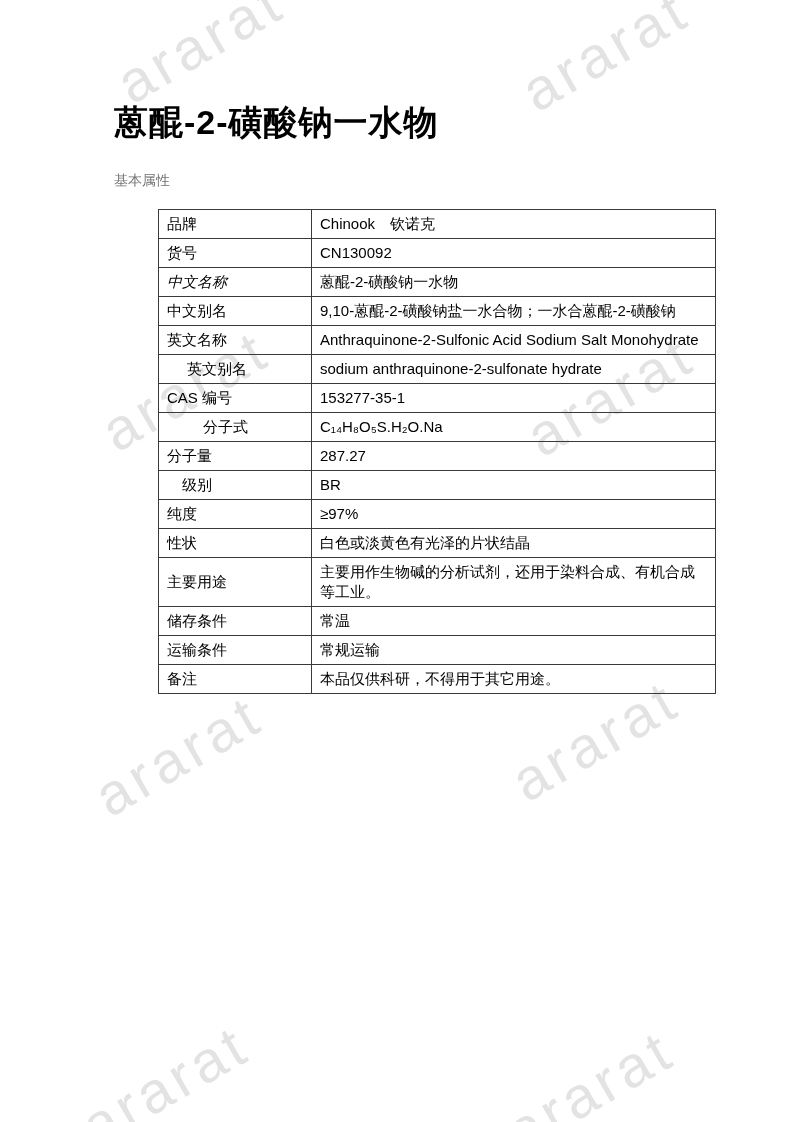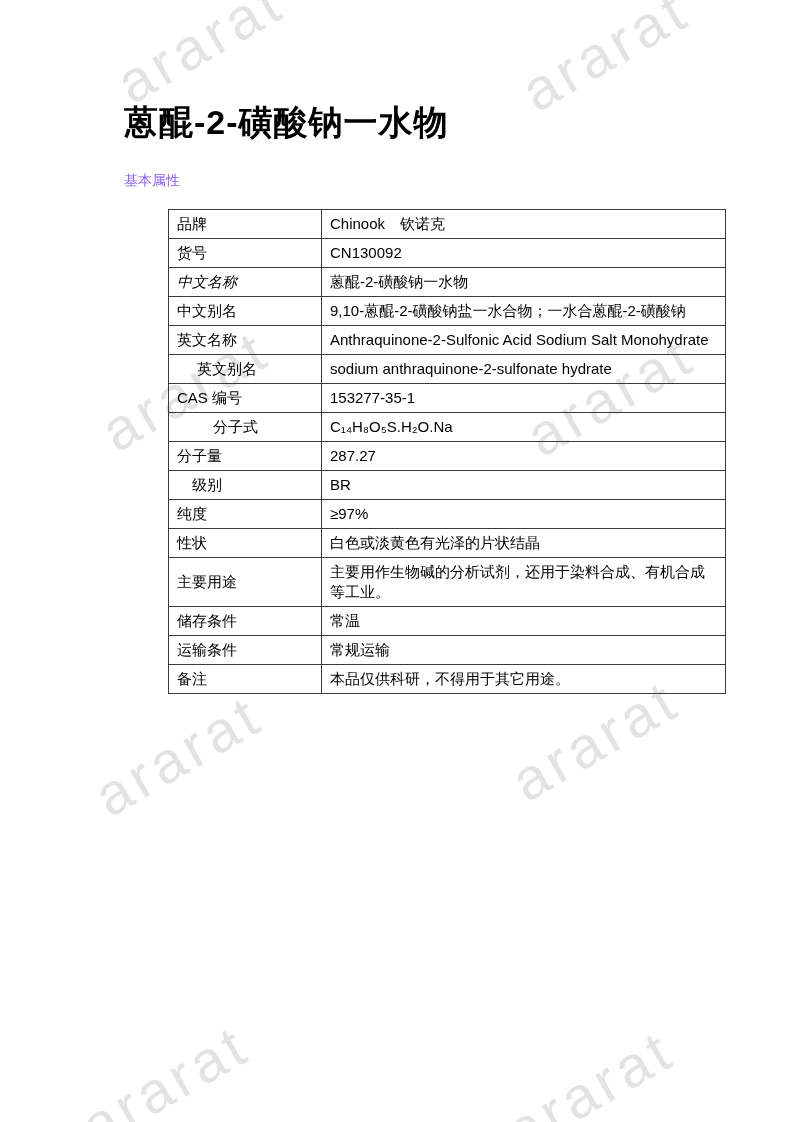--- a/index.html
+++ b/index.html
@@ -30,39 +30,39 @@
     letter-spacing: 5px;
     font-weight: 400;
     color: #e3e3e3;
     white-space: nowrap;
     transform: translate(-50%, -50%) rotate(-30deg);
     user-select: none;
   }
   
   .content {
     position: absolute;
-    left: 124px;
+    left: 114px;
     top: 0;
     width: 557px;
     z-index: 1;
   }
   h1.doc-title {
     margin-top: 100px;
     font-size: 34px;
     line-height: 45px;
     font-weight: 600;
     letter-spacing: 1px;
     color: #000000;
   }
   .section-heading {
     margin-top: 27px;
     font-size: 14px;
     line-height: 16px;
     font-weight: 400;
-    color: #8b5cf6;
+    color: #737373;
   }
   table.props {
     margin-top: 21px;
     width: 557px;
     border-collapse: collapse;
     table-layout: fixed;
     background: transparent;
     margin-left: 44px;
   }
   table.props td {

